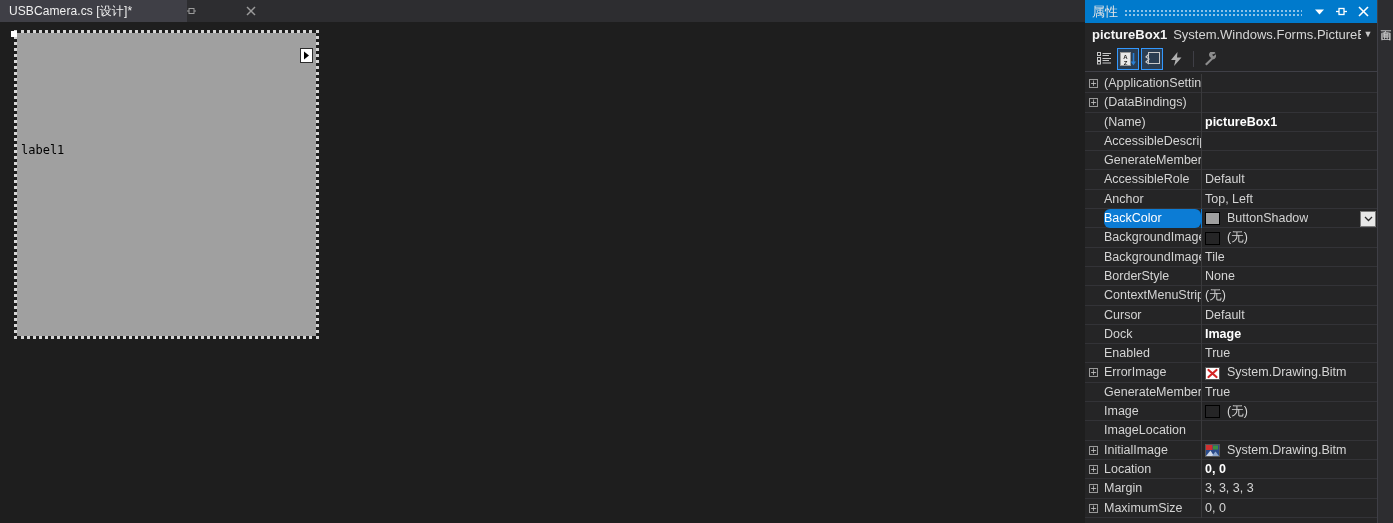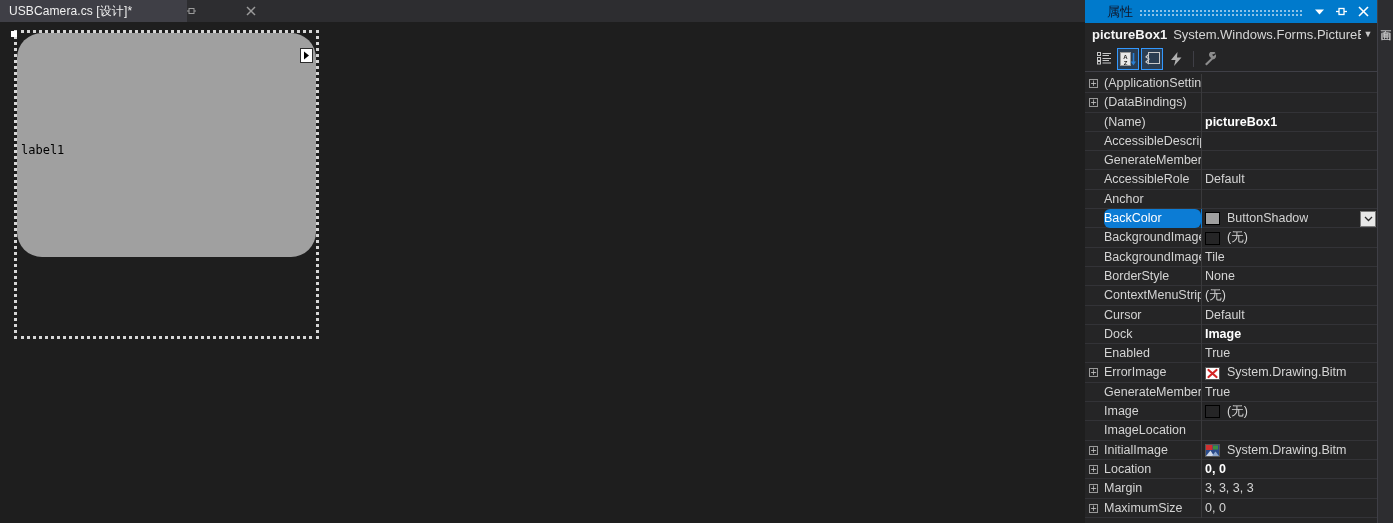--- a/index.html
+++ b/index.html
@@ -94,24 +94,23 @@
     width: 6px;
     height: 6px;
     background: #ffffff;
   }
   
   #picturebox-control {
     position: absolute;
     left: 17px;
     top: 11px;
     width: 299px;
-    height: 224px;
+    height: 303px;
     background: #a0a0a0;
     overflow: hidden;
-    border-radius: 25px;
   }
   #designer-label {
     position: absolute;
     left: 4px;
     top: 110px;
     font-family: "DejaVu Sans Mono", "Liberation Mono", monospace;
     font-size: 12px;
     color: #000000;
     line-height: 14px;
     white-space: nowrap;
@@ -146,22 +145,22 @@
     position: absolute;
     left: 0; top: 0;
     width: 292px;
     height: 23px;
     background: #007acc;
     display: flex;
     align-items: center;
   }
   #props-title-text {
     font-size: 13px;
-    color: #0f172a;
-    padding-left: 22px;
+    color: #e5e5e5;
+    padding-left: 7px;
     white-space: nowrap;
     flex: 0 0 auto;
   }
   #props-title-dots {
     flex: 1 1 auto;
     height: 8px;
     margin: 0 6px;
     background-image: radial-gradient(circle, rgba(255,255,255,.55) 0.8px, transparent 1px);
     background-size: 4px 4px;
     background-position: 0 1px;
@@ -540,20 +539,23 @@
         <div class="prop-row">
           <span class="prop-name">AccessibleRole</span>
           <span class="prop-divider"></span>
           <span class="prop-value">
             <span class="value-text">Default</span>
           </span>
         </div>
         <div class="prop-row">
           <span class="prop-name">Anchor</span>
           <span class="prop-divider"></span>
+          <span class="prop-value">
+            <span class="value-text">Top, Left</span>
+          </span>
         </div>
         <div class="prop-row selected">
           <span class="prop-name">BackColor</span>
           <span class="prop-divider"></span>
           <span class="prop-value">
             <span class="swatch" style="background:#a0a0a0"></span>
             <span class="value-text">ButtonShadow</span>
           </span>
           <span class="combo-arrow">
             <svg width="9" height="6" viewBox="0 0 9 6">

